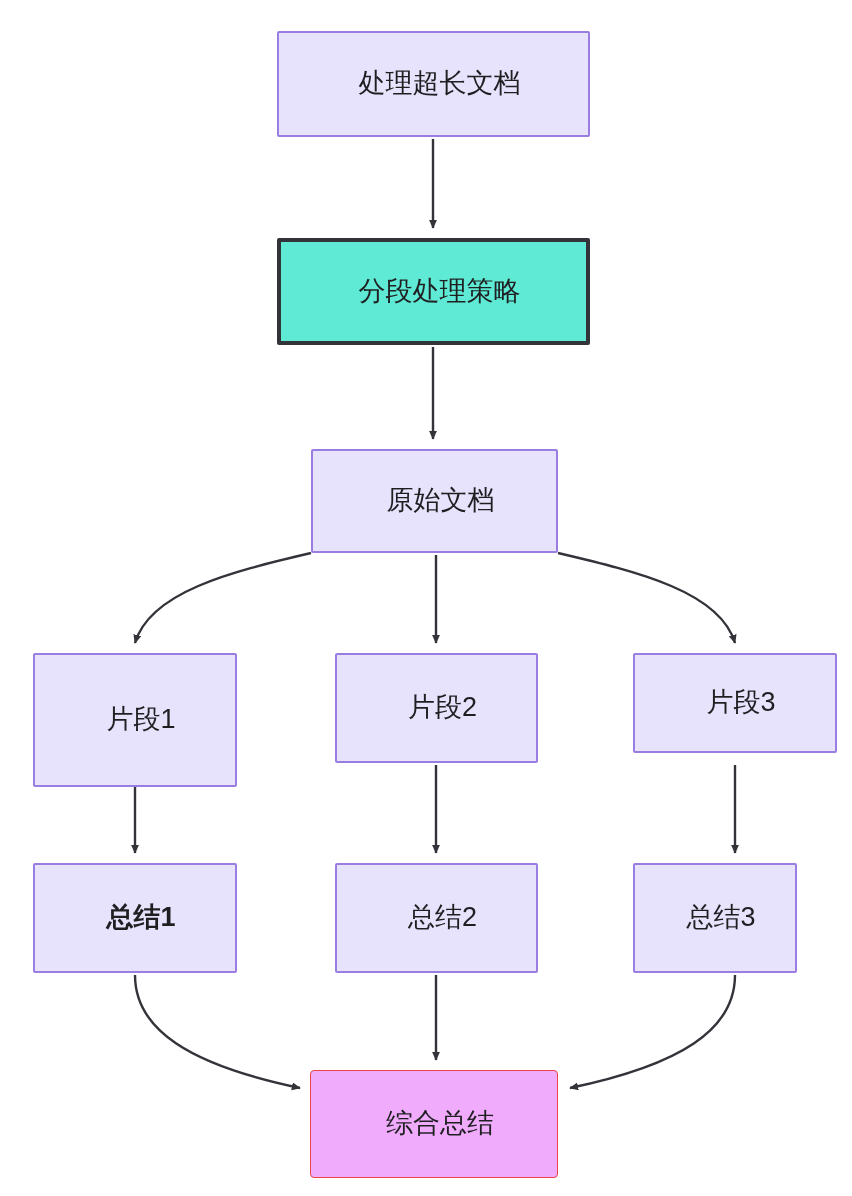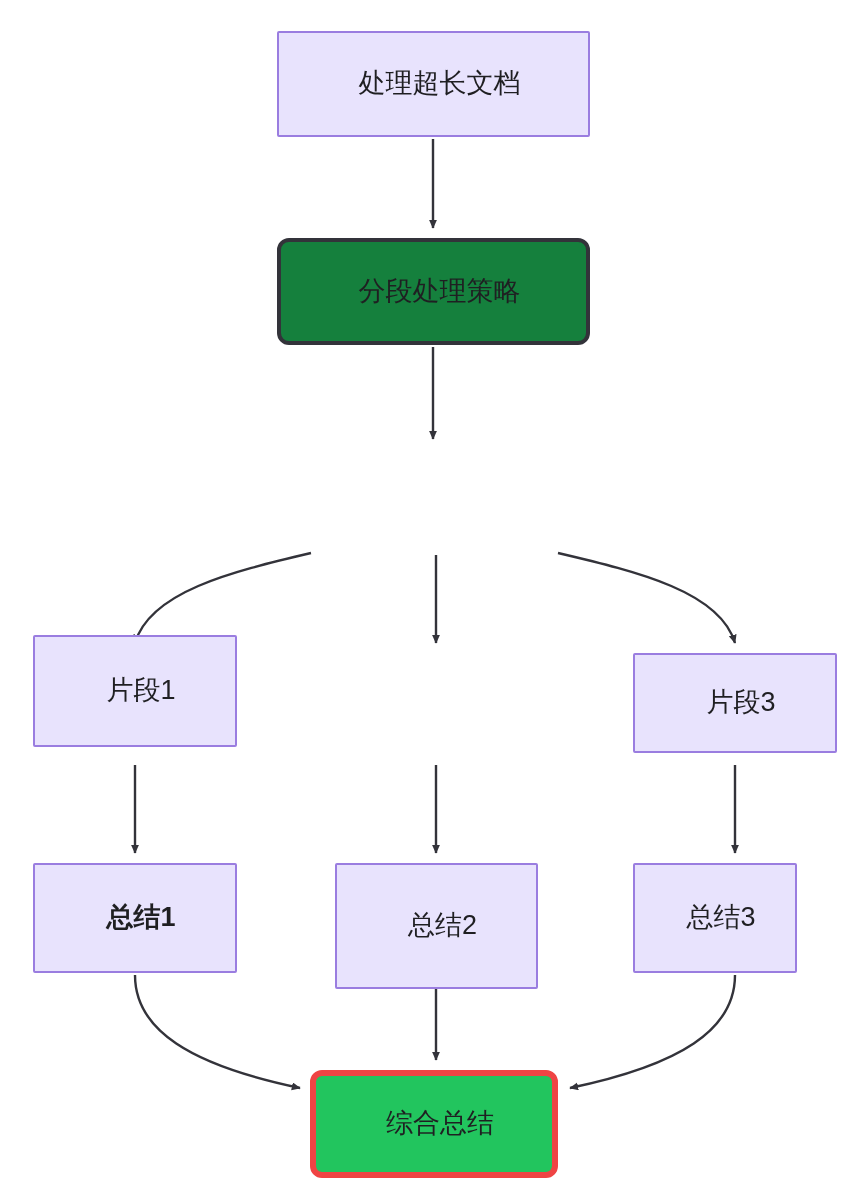--- a/index.html
+++ b/index.html
@@ -45,30 +45,30 @@
   }
   
   .node.plain {
     background: #e8e3fd;
     border: 2px solid #9a7de0;
     border-radius: 2px;
     font-size: 27px;
   }
   
   .node.emphasis {
-    background: #15803d;
+    background: #5eead4;
     border: 4px solid #33333a;
-    border-radius: 12px;
+    border-radius: 2px;
     font-size: 27px;
   }
   
   .node.success {
-    background: #22c55e;
-    border: 6px solid #ef4444;
-    border-radius: 12px;
+    background: #f0abfc;
+    border: 1px solid #ef4444;
+    border-radius: 4px;
     font-size: 27px;
   }
 </style>
 </head>
 <body>
 
 <div id="diagram-root">
 
   <svg class="edge-layer" viewBox="0 0 852 1196" width="852" height="1196" xmlns="http://www.w3.org/2000/svg">
     <defs>
@@ -101,35 +101,41 @@
   </svg>
 
   <div class="node plain" style="left:277px; top:31px; width:313px; height:106px;">
     <span class="node-label">处理超长文档</span>
   </div>
 
   <div class="node emphasis" style="left:277px; top:238px; width:313px; height:107px;">
     <span class="node-label">分段处理策略</span>
   </div>
 
+  <div class="node plain" style="left:311px; top:449px; width:247px; height:104px;">
+    <span class="node-label">原始文档</span>
+  </div>
 
-  <div class="node plain" style="left:33px; top:635px; width:204px; height:112px;">
+  <div class="node plain" style="left:33px; top:653px; width:204px; height:134px;">
     <span class="node-label">片段1</span>
   </div>
 
+  <div class="node plain" style="left:335px; top:653px; width:203px; height:110px;">
+    <span class="node-label">片段2</span>
+  </div>
 
   <div class="node plain" style="left:633px; top:653px; width:204px; height:100px;">
     <span class="node-label">片段3</span>
   </div>
 
   <div class="node plain" style="left:33px; top:863px; width:204px; height:110px;font-weight:bold;">
     <span class="node-label">总结1</span>
   </div>
 
-  <div class="node plain" style="left:335px; top:863px; width:203px; height:126px;">
+  <div class="node plain" style="left:335px; top:863px; width:203px; height:110px;">
     <span class="node-label">总结2</span>
   </div>
 
   <div class="node plain" style="left:633px; top:863px; width:164px; height:110px;">
     <span class="node-label">总结3</span>
   </div>
 
   <div class="node success" style="left:310px; top:1070px; width:248px; height:108px;">
     <span class="node-label">综合总结</span>
   </div>

